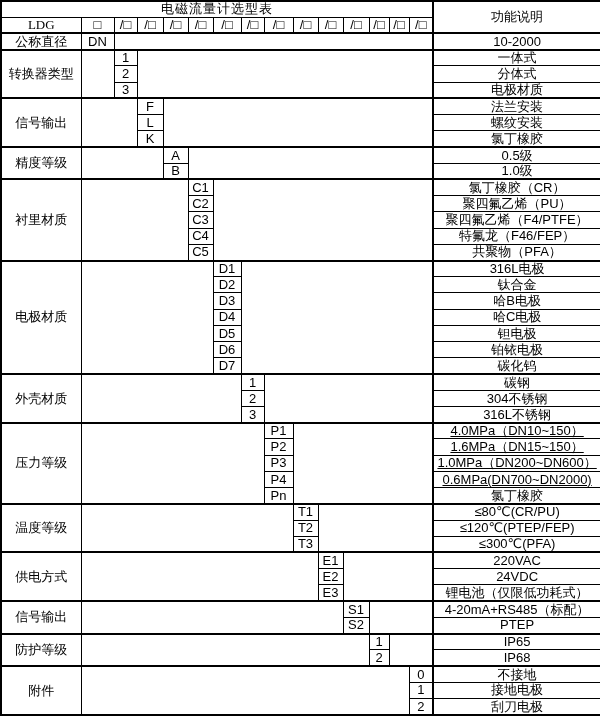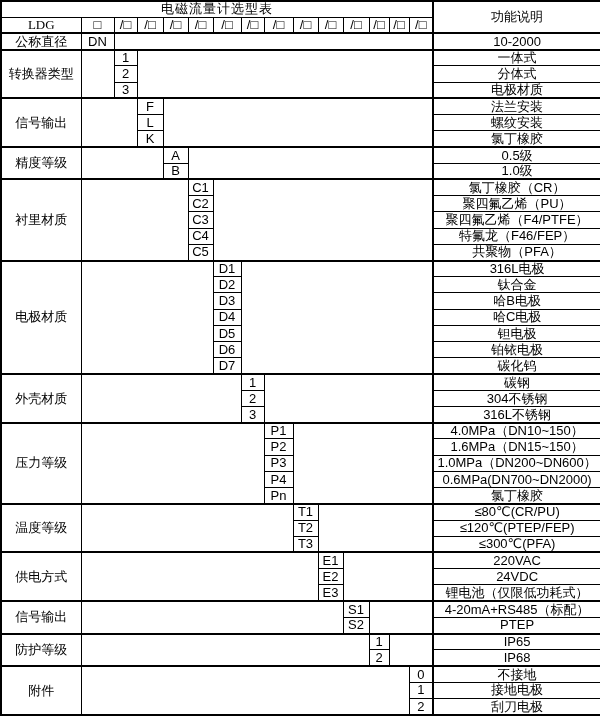--- a/index.html
+++ b/index.html
@@ -24,21 +24,21 @@
     font-size:13px;
   }
   #sel-table tr { height:16px; }
   .title  { font-size:14px; letter-spacing:1px;font-family:Liberation Mono, monospace; }
   .rhead  { font-size:14px; }
   .label  { font-size:14px;font-family:Liberation Serif, serif; }
   .pl10   { text-align:left; padding-left:10px; }
   .pl2    { text-align:left; padding-left:2px; }
   .code   { font-size:13px; }
   .value  { border-left:2px solid #000 !important; font-size:14px; }
-  .la     { text-align:left; padding-left:2px; }
+  .la     { text-align:left; padding-left:2px;text-decoration:underline; }
   .sec    { border-top:2px solid #000 !important; }
 </style>
 </head>
 <body>
 
 <table id="sel-table">
     <colgroup>
       <col style="width: 80px;">
       <col style="width: 33px;">
       <col style="width: 23px;">

